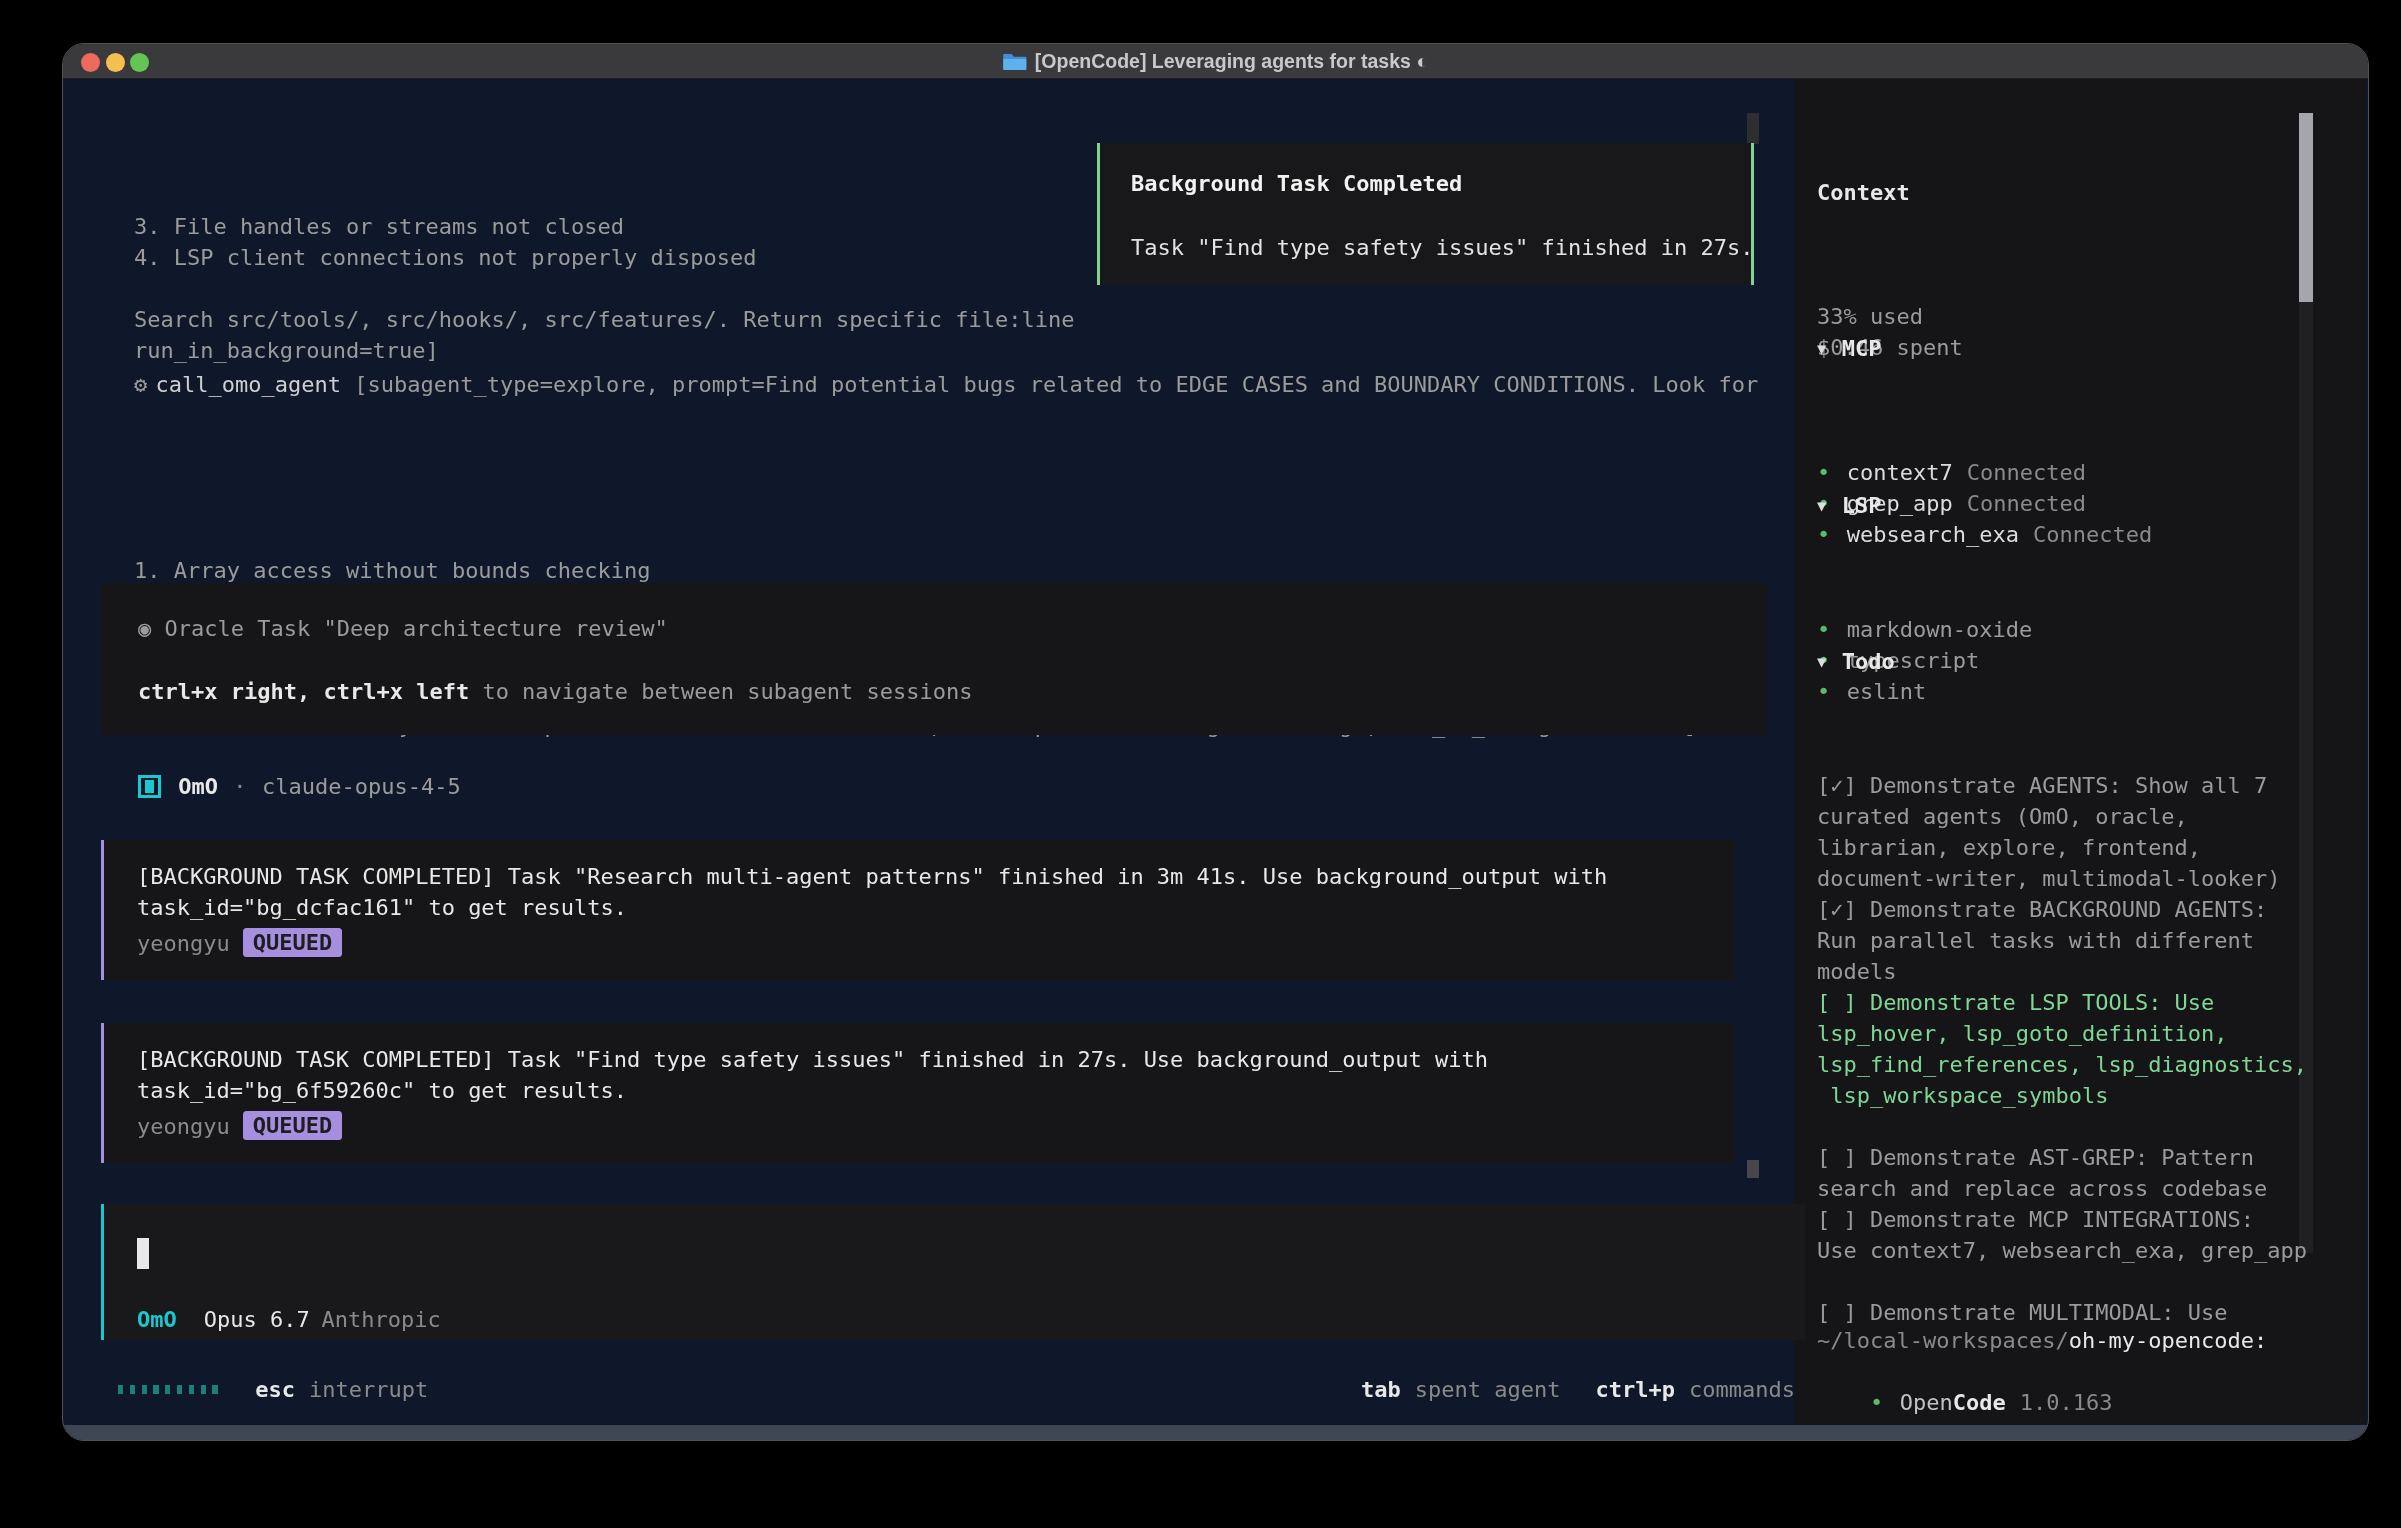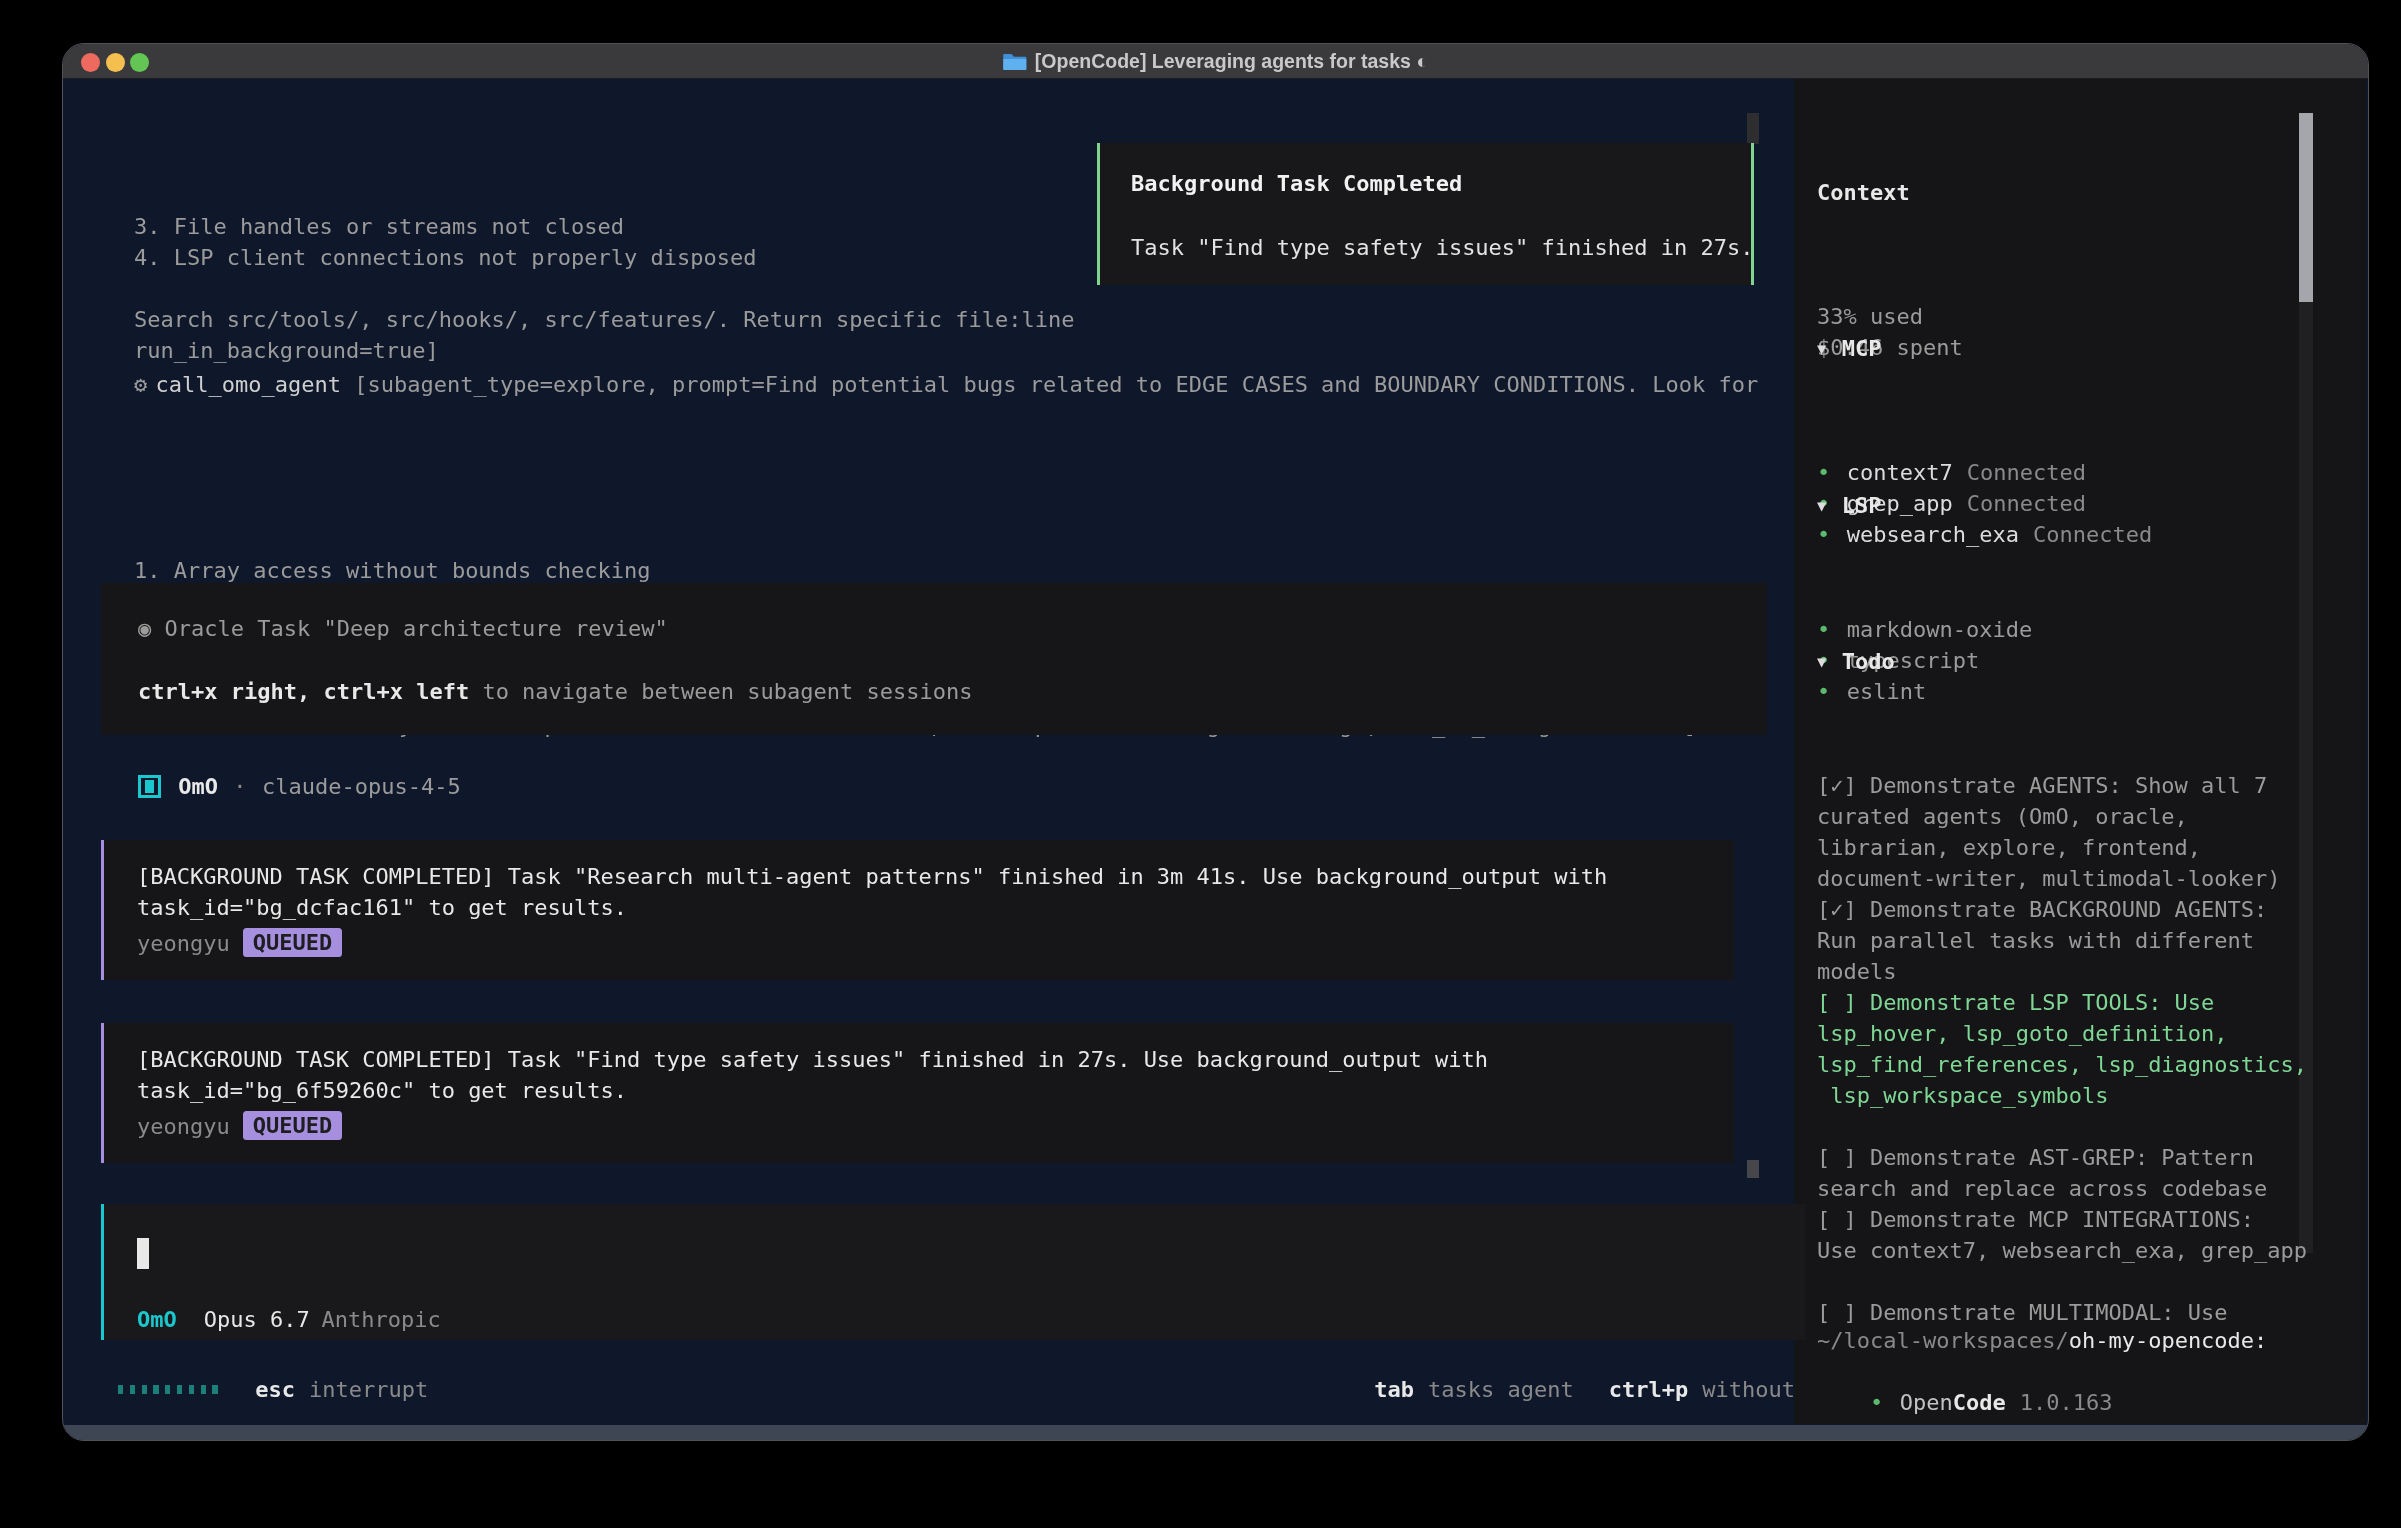--- a/index.html
+++ b/index.html
@@ -169,23 +169,23 @@
     </div>
   </div>
 
   <div id="status-left" class="mono">
     <span id="spinner"><i></i><i></i><i></i><i></i><i></i><i></i><i></i><i></i><i></i></span>
     <span class="key">esc</span>
     <span class="action">interrupt</span>
   </div>
   <div id="status-right" class="mono">
     <span class="key">tab</span>
-    <span class="action">tasks agent</span>
+    <span class="action">spent agent</span>
     <span class="key">ctrl+p</span>
-    <span class="action">without</span>
+    <span class="action">commands</span>
   </div>
 
 
   <div id="ctx-head" class="sb-block mono head">Context</div>
   <div id="ctx-lines" class="sb-block mono dim">
     
   <div class="todo-row">33% used</div><div class="todo-row">$0.46 spent</div></div>
 
   <div id="mcp-head" class="sb-block mono"><span class="tri">▼</span><span class="head">MCP</span></div>
   <div id="mcp-items" class="sb-block mono">

